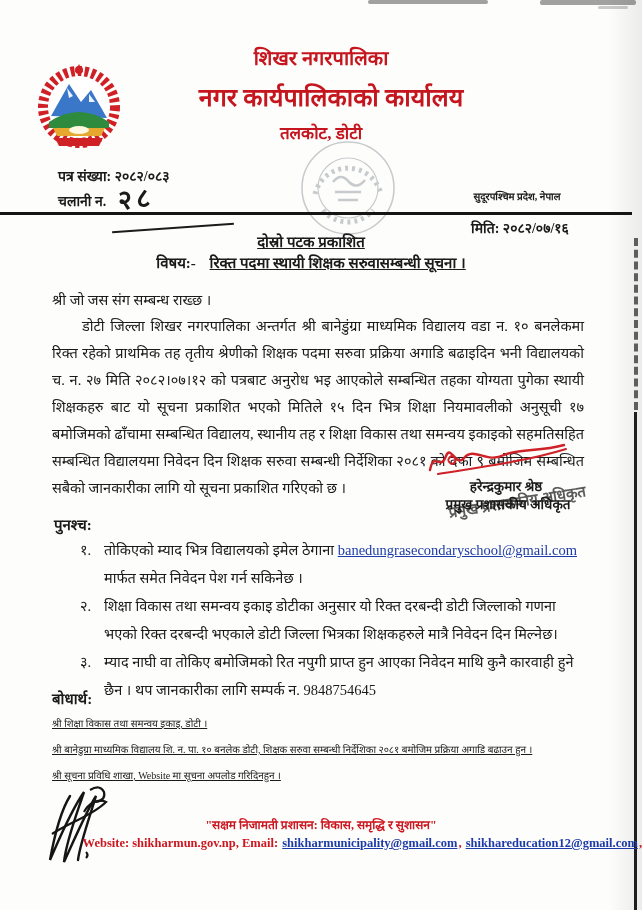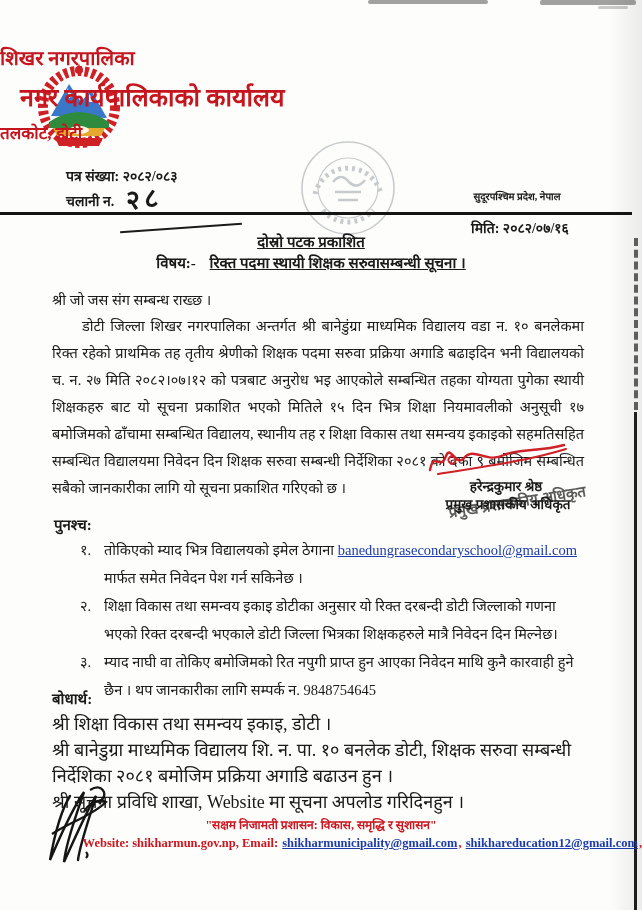--- a/index.html
+++ b/index.html
@@ -13,31 +13,31 @@
     background:linear-gradient(to right,rgba(0,0,0,0),rgba(0,0,0,0.07));pointer-events:none;}
   .smudge{position:absolute;background:#555;opacity:.55;border-radius:2px;}
   .smudge.s1{top:0;left:368px;width:120px;height:4px;}
   .smudge.s2{top:0;left:540px;width:96px;height:5px;}
   .smudge.s3{top:6px;left:598px;width:30px;height:3px;opacity:.3;}
   .edge-dashes{position:absolute;right:4px;top:238px;height:172px;width:0;
     border-right:4px dashed #2e2e2e;opacity:.75;}
   .edge-line{position:absolute;right:5px;top:412px;height:498px;width:3px;background:#1f1f1f;}
 
   
-  .hdr{position:absolute;left:0;right:0;top:44px;}
+  .hdr{position:absolute;left:0;right:0;top:44px;text-align:center;}
   .hdr .l1{font-size:20px;font-weight:bold;color:#c5161f;}
   .hdr .l2{font-size:25px;font-weight:bold;color:#c5161f;margin-top:8px;padding-left:20px;}
   .hdr .l3{font-size:17px;font-weight:bold;color:#c5161f;margin-top:8px;}
   .logo{position:absolute;left:28px;top:60px;width:102px;height:92px;}
 
   
   .stamp{position:absolute;left:293px;top:132px;width:110px;height:112px;opacity:.45;}
 
   
-  .meta-left{position:absolute;left:66px;top:166px;font-size:14px;font-weight:bold;line-height:21px;}
+  .meta-left{position:absolute;left:58px;top:166px;font-size:14px;font-weight:bold;line-height:21px;}
   .chalani-row{position:relative;}
   .chalani-hand{display:inline-block;font-size:27px;font-weight:bold;
     transform:rotate(-6deg);margin-left:12px;position:relative;top:2px;letter-spacing:4px;}
   .chalani-stroke{position:absolute;left:54px;top:40px;width:122px;height:2px;
     background:#1b1b1b;transform:rotate(-4deg);}
   .meta-right{position:absolute;left:428px;top:189px;width:178px;text-align:center;
     font-size:10px;font-weight:bold;}
   .rule{position:absolute;left:0;top:212px;width:632px;height:3px;background:#151515;}
   .date-line{position:absolute;left:440px;top:218px;width:160px;text-align:center;
     font-size:14px;font-weight:bold;}
@@ -63,21 +63,21 @@
     transform:rotate(-9deg);}
 
   .ps-head{position:absolute;left:54px;top:514px;font-size:15px;font-weight:bold;}
   .ps-list{position:absolute;left:80px;right:52px;top:536px;font-size:14.5px;line-height:28px;}
   .ps-item{display:flex;align-items:flex-start;}
   .ps-num{width:24px;flex:none;}
   .ps-text{flex:1;}
   a.mail{color:#1d3ba8;text-decoration:underline;margin-top:21px;}
 
   .cc-head{position:absolute;left:52px;top:688px;font-size:15px;font-weight:bold;}
-  .cc-lines{position:absolute;left:52px;right:58px;top:711px;font-size:18px;line-height:26px;}
+  .cc-lines{position:absolute;left:52px;right:58px;top:711px;font-size:10px;line-height:26px;text-decoration:underline;}
 
   .sig-black{position:absolute;left:40px;top:782px;width:104px;height:88px;}
 
   .motto{position:absolute;left:0;right:0;top:816px;text-align:center;
     font-size:12px;font-weight:bold;color:#cc1620;}
   .footer{position:absolute;left:0;right:0;top:836px;text-align:right;
     font-size:12.5px;font-weight:bold;color:#cc1620;}
   .footer a.mail{margin:0 1px;}
   .footer .sep{color:#cc1620;}
 </style>

